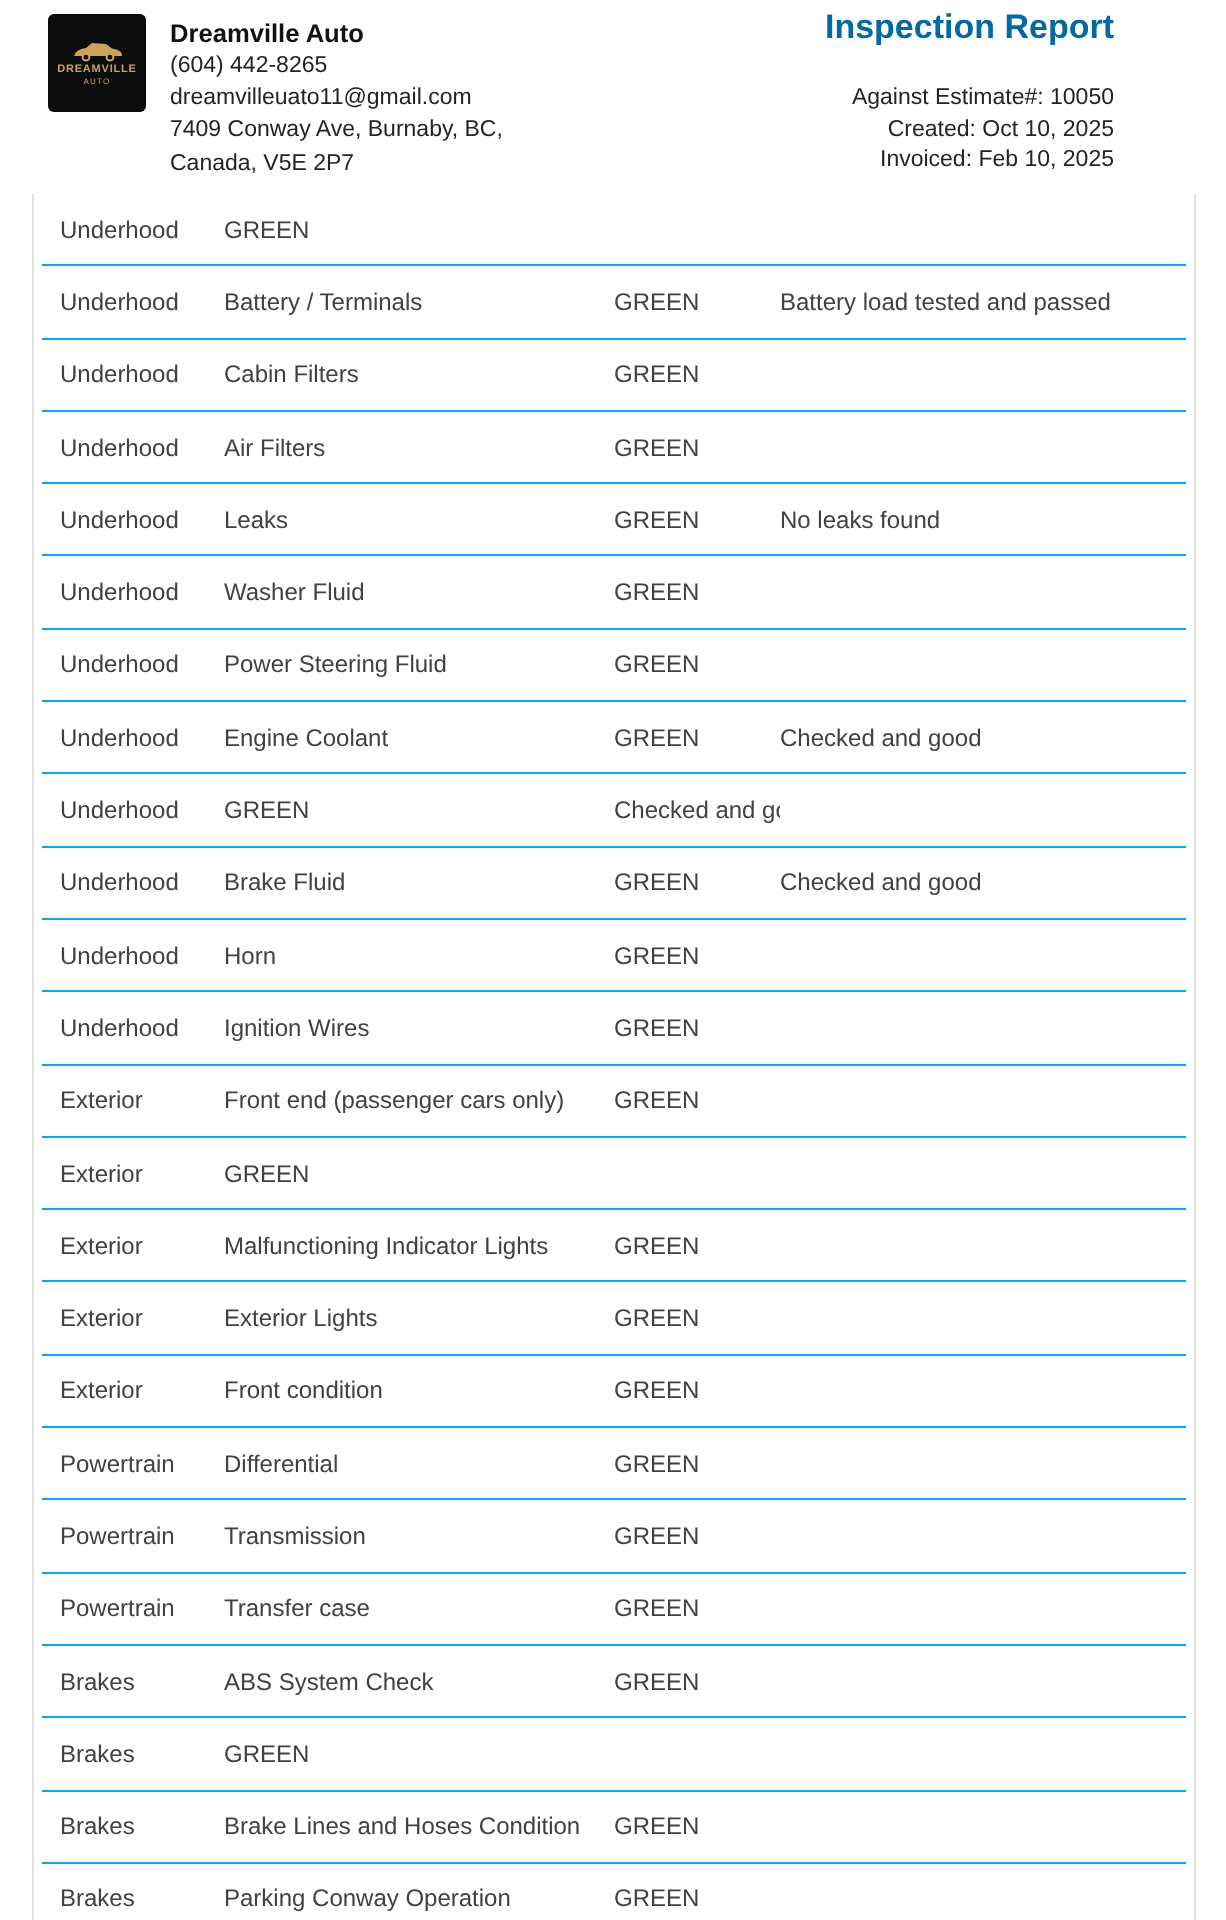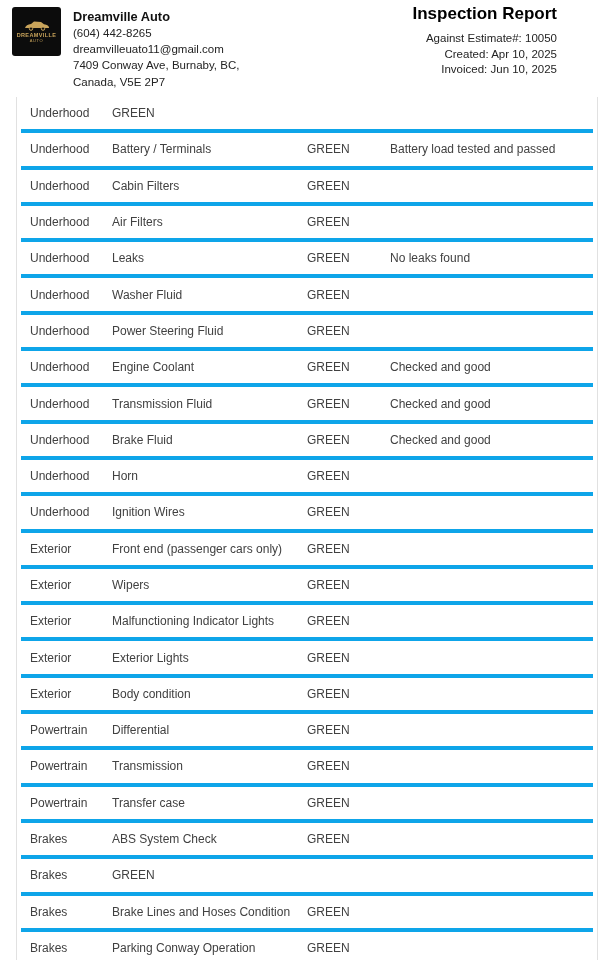--- a/index.html
+++ b/index.html
@@ -7,56 +7,56 @@
     position: relative;
     width: 613px;
     height: 960px;
     background: #ffffff;
     overflow: hidden;
     font-family: "Liberation Sans", sans-serif;
     color: #1c1c1c;
   }
 
   
-  .header { position: absolute; top: 0; left: 0; right: 0; height: 97px; }
+  .header { position: absolute; top: 0; left: 12px; right: 0; height: 97px; }
   .header-left { position: absolute; top: 5px; left: 12px; display: flex; gap: 12px; }
   .logo {
     width: 49px; height: 49px; margin-top: 2px;
     background: #0c0c0c; border-radius: 3px;
     display: flex; flex-direction: column; align-items: center; justify-content: center;
     flex-shrink: 0;
   }
   .logo-car { display: block; margin-bottom: 1px; }
   .logo-text1 { font-size: 5.5px; font-weight: bold; letter-spacing: 0.4px; color: #c9a45b; line-height: 6px; }
   .logo-text2 { font-size: 4px; letter-spacing: 0.6px; color: #c9a45b; line-height: 5px; }
 
   .company-info { padding-top: 3px; font-size: 11.5px; line-height: 16.2px; color: #232323; }
   .company-name { font-size: 12.8px; font-weight: bold; color: #111; line-height: 17px; }
 
   .header-right { position: absolute; top: 3px; right: 56px; text-align: right; }
-  .report-title { font-size: 17px; font-weight: bold; color: #000000; line-height: 22px; margin-bottom: 6px; text-align: center; }
+  .report-title { font-size: 17px; font-weight: bold; color: #0369a1; line-height: 22px; margin-bottom: 17px; text-align: center; }
   .meta-line { font-size: 11.5px; line-height: 15.5px; color: #242424; }
 
   
   .table-wrap {
     position: absolute;
     top: 97px; left: 16px; right: 15px; bottom: -15px;
     border-left: 1px solid #e1e1e1;
     border-right: 1px solid #e1e1e1;
     padding: 0 4px;
     box-sizing: border-box;
   }
   .row {
     height: 36.3px;
     box-sizing: border-box;
     display: grid;
     grid-template-columns: 82px 195px 83px 1fr;
     align-items: center;
     padding-left: 9px;
-    border-bottom: 4px solid #0ea5e9;
+    border-bottom: 1px solid #0ea5e9;
     font-size: 12px;
     color: #414141;
   }
   .cell { white-space: nowrap; overflow: hidden; }
 </style>
 </head>
 <body>
 
 <div class="page">
 
@@ -77,22 +77,22 @@
         <div>(604) 442-8265</div>
         <div>dreamvilleuato11@gmail.com</div>
         <div>7409 Conway Ave, Burnaby, BC,</div>
         <div>Canada, V5E 2P7</div>
       </div>
     </div>
 
     <div class="header-right">
       <div class="report-title">Inspection Report</div>
       <div class="meta-line">Against Estimate#: 10050</div>
-      <div class="meta-line">Created: Apr 10, 2025</div>
-      <div class="meta-line">Invoiced: Jun 10, 2025</div>
+      <div class="meta-line">Created: Oct 10, 2025</div>
+      <div class="meta-line">Invoiced: Feb 10, 2025</div>
     </div>
 
   </div>
 
   <div class="table-wrap">
       <div class="row">
         <span class="cell">Underhood</span>
         <span class="cell">GREEN</span>
         <span class="cell"></span>
       </div>
@@ -133,21 +133,20 @@
         <span class="cell"></span>
       </div>
       <div class="row">
         <span class="cell">Underhood</span>
         <span class="cell">Engine Coolant</span>
         <span class="cell">GREEN</span>
         <span class="cell">Checked and good</span>
       </div>
       <div class="row">
         <span class="cell">Underhood</span>
-        <span class="cell">Transmission Fluid</span>
         <span class="cell">GREEN</span>
         <span class="cell">Checked and good</span>
       </div>
       <div class="row">
         <span class="cell">Underhood</span>
         <span class="cell">Brake Fluid</span>
         <span class="cell">GREEN</span>
         <span class="cell">Checked and good</span>
       </div>
       <div class="row">
@@ -163,39 +162,38 @@
         <span class="cell"></span>
       </div>
       <div class="row">
         <span class="cell">Exterior</span>
         <span class="cell">Front end (passenger cars only)</span>
         <span class="cell">GREEN</span>
         <span class="cell"></span>
       </div>
       <div class="row">
         <span class="cell">Exterior</span>
-        <span class="cell">Wipers</span>
         <span class="cell">GREEN</span>
         <span class="cell"></span>
       </div>
       <div class="row">
         <span class="cell">Exterior</span>
         <span class="cell">Malfunctioning Indicator Lights</span>
         <span class="cell">GREEN</span>
         <span class="cell"></span>
       </div>
       <div class="row">
         <span class="cell">Exterior</span>
         <span class="cell">Exterior Lights</span>
         <span class="cell">GREEN</span>
         <span class="cell"></span>
       </div>
       <div class="row">
         <span class="cell">Exterior</span>
-        <span class="cell">Body condition</span>
+        <span class="cell">Front condition</span>
         <span class="cell">GREEN</span>
         <span class="cell"></span>
       </div>
       <div class="row">
         <span class="cell">Powertrain</span>
         <span class="cell">Differential</span>
         <span class="cell">GREEN</span>
         <span class="cell"></span>
       </div>
       <div class="row">

